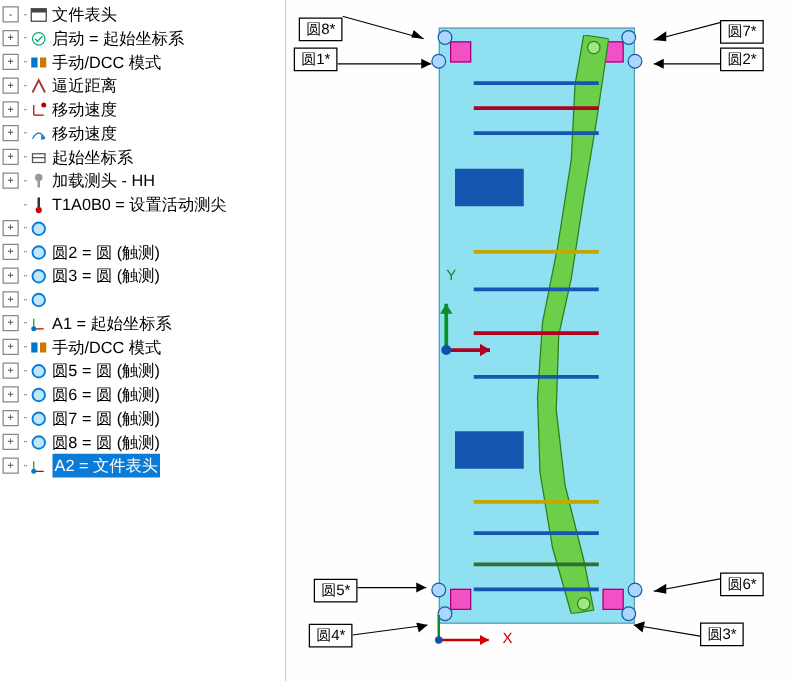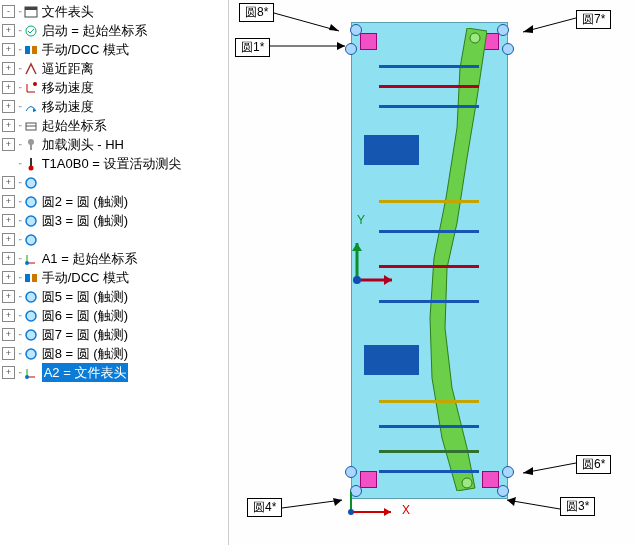--- a/index.html
+++ b/index.html
@@ -18,21 +18,21 @@
   #view{flex:1;height:545px;position:relative;background:#fefefe}
   #plate{position:absolute;left:122px;top:22px;width:155px;height:475px;background:#8fe0f0;border:1px solid #5aa0b0}
   .pad{position:absolute;width:15px;height:15px;background:#f251c6;border:1px solid #a0007a}
   .slot{position:absolute;left:7px;width:140px;height:18px}
   .slot .bar{position:absolute;top:7px;left:20px;width:100px;height:3px;background:#446}
   .hole{position:absolute;width:10px;height:10px;border-radius:50%;border:1px solid #1a5aa0;background:#a9d7ff}
   
   .tri{position:absolute;left:103px;top:235px;width:70px;height:70px;pointer-events:none}
   .ax-lbl{position:absolute;font-size:12px;color:#c00}
   
-  .tag{position:absolute;display:flex;align-items:flex-start}
+  .tag{position:absolute;display:flex;align-items:flex-end}
   .tag .box{border:1px solid #000;background:#fff;padding:1px 5px;font-size:12px;line-height:15px}
   .tag svg{display:block}
   
   #ribbon{position:absolute;left:60px;top:5px;width:75px;height:463px}
 </style>
 </head>
 <body>
 
 <div id="app">
 
@@ -352,21 +352,35 @@
   </div>
 
   <div class="tag" style="left:6px;top:38px">
     <span class="box">圆1*</span>
     <svg width="80" height="14">
           <line x1="0" y1="8" x2="75" y2="8" stroke="#000"></line>
           <polygon points="75,8 67,4 67,12" fill="#000"></polygon>
         </svg>
   </div>
 
-
+  <div class="tag" style="left:292px;top:38px">
+    <svg width="55" height="14">
+          <line x1="55" y1="8" x2="2" y2="8" stroke="#000"></line>
+          <polygon points="2,8 10,4 10,12" fill="#000"></polygon>
+        </svg>
+    <span class="box">圆2*</span>
+  </div>
+
+  <div class="tag" style="left:22px;top:460px">
+    <span class="box">圆5*</span>
+    <svg width="60" height="22">
+          <line x1="0" y1="10" x2="55" y2="10" stroke="#000"></line>
+          <polygon points="55,10 47,6 47,14" fill="#000"></polygon>
+        </svg>
+  </div>
 
   <div class="tag" style="left:292px;top:455px">
     <svg width="55" height="22">
           <line x1="55" y1="8" x2="2" y2="18" stroke="#000"></line>
           <polygon points="2,18 12,12 12,20" fill="#000"></polygon>
         </svg>
     <span class="box">圆6*</span>
   </div>
 
   <div class="tag" style="left:18px;top:498px">

